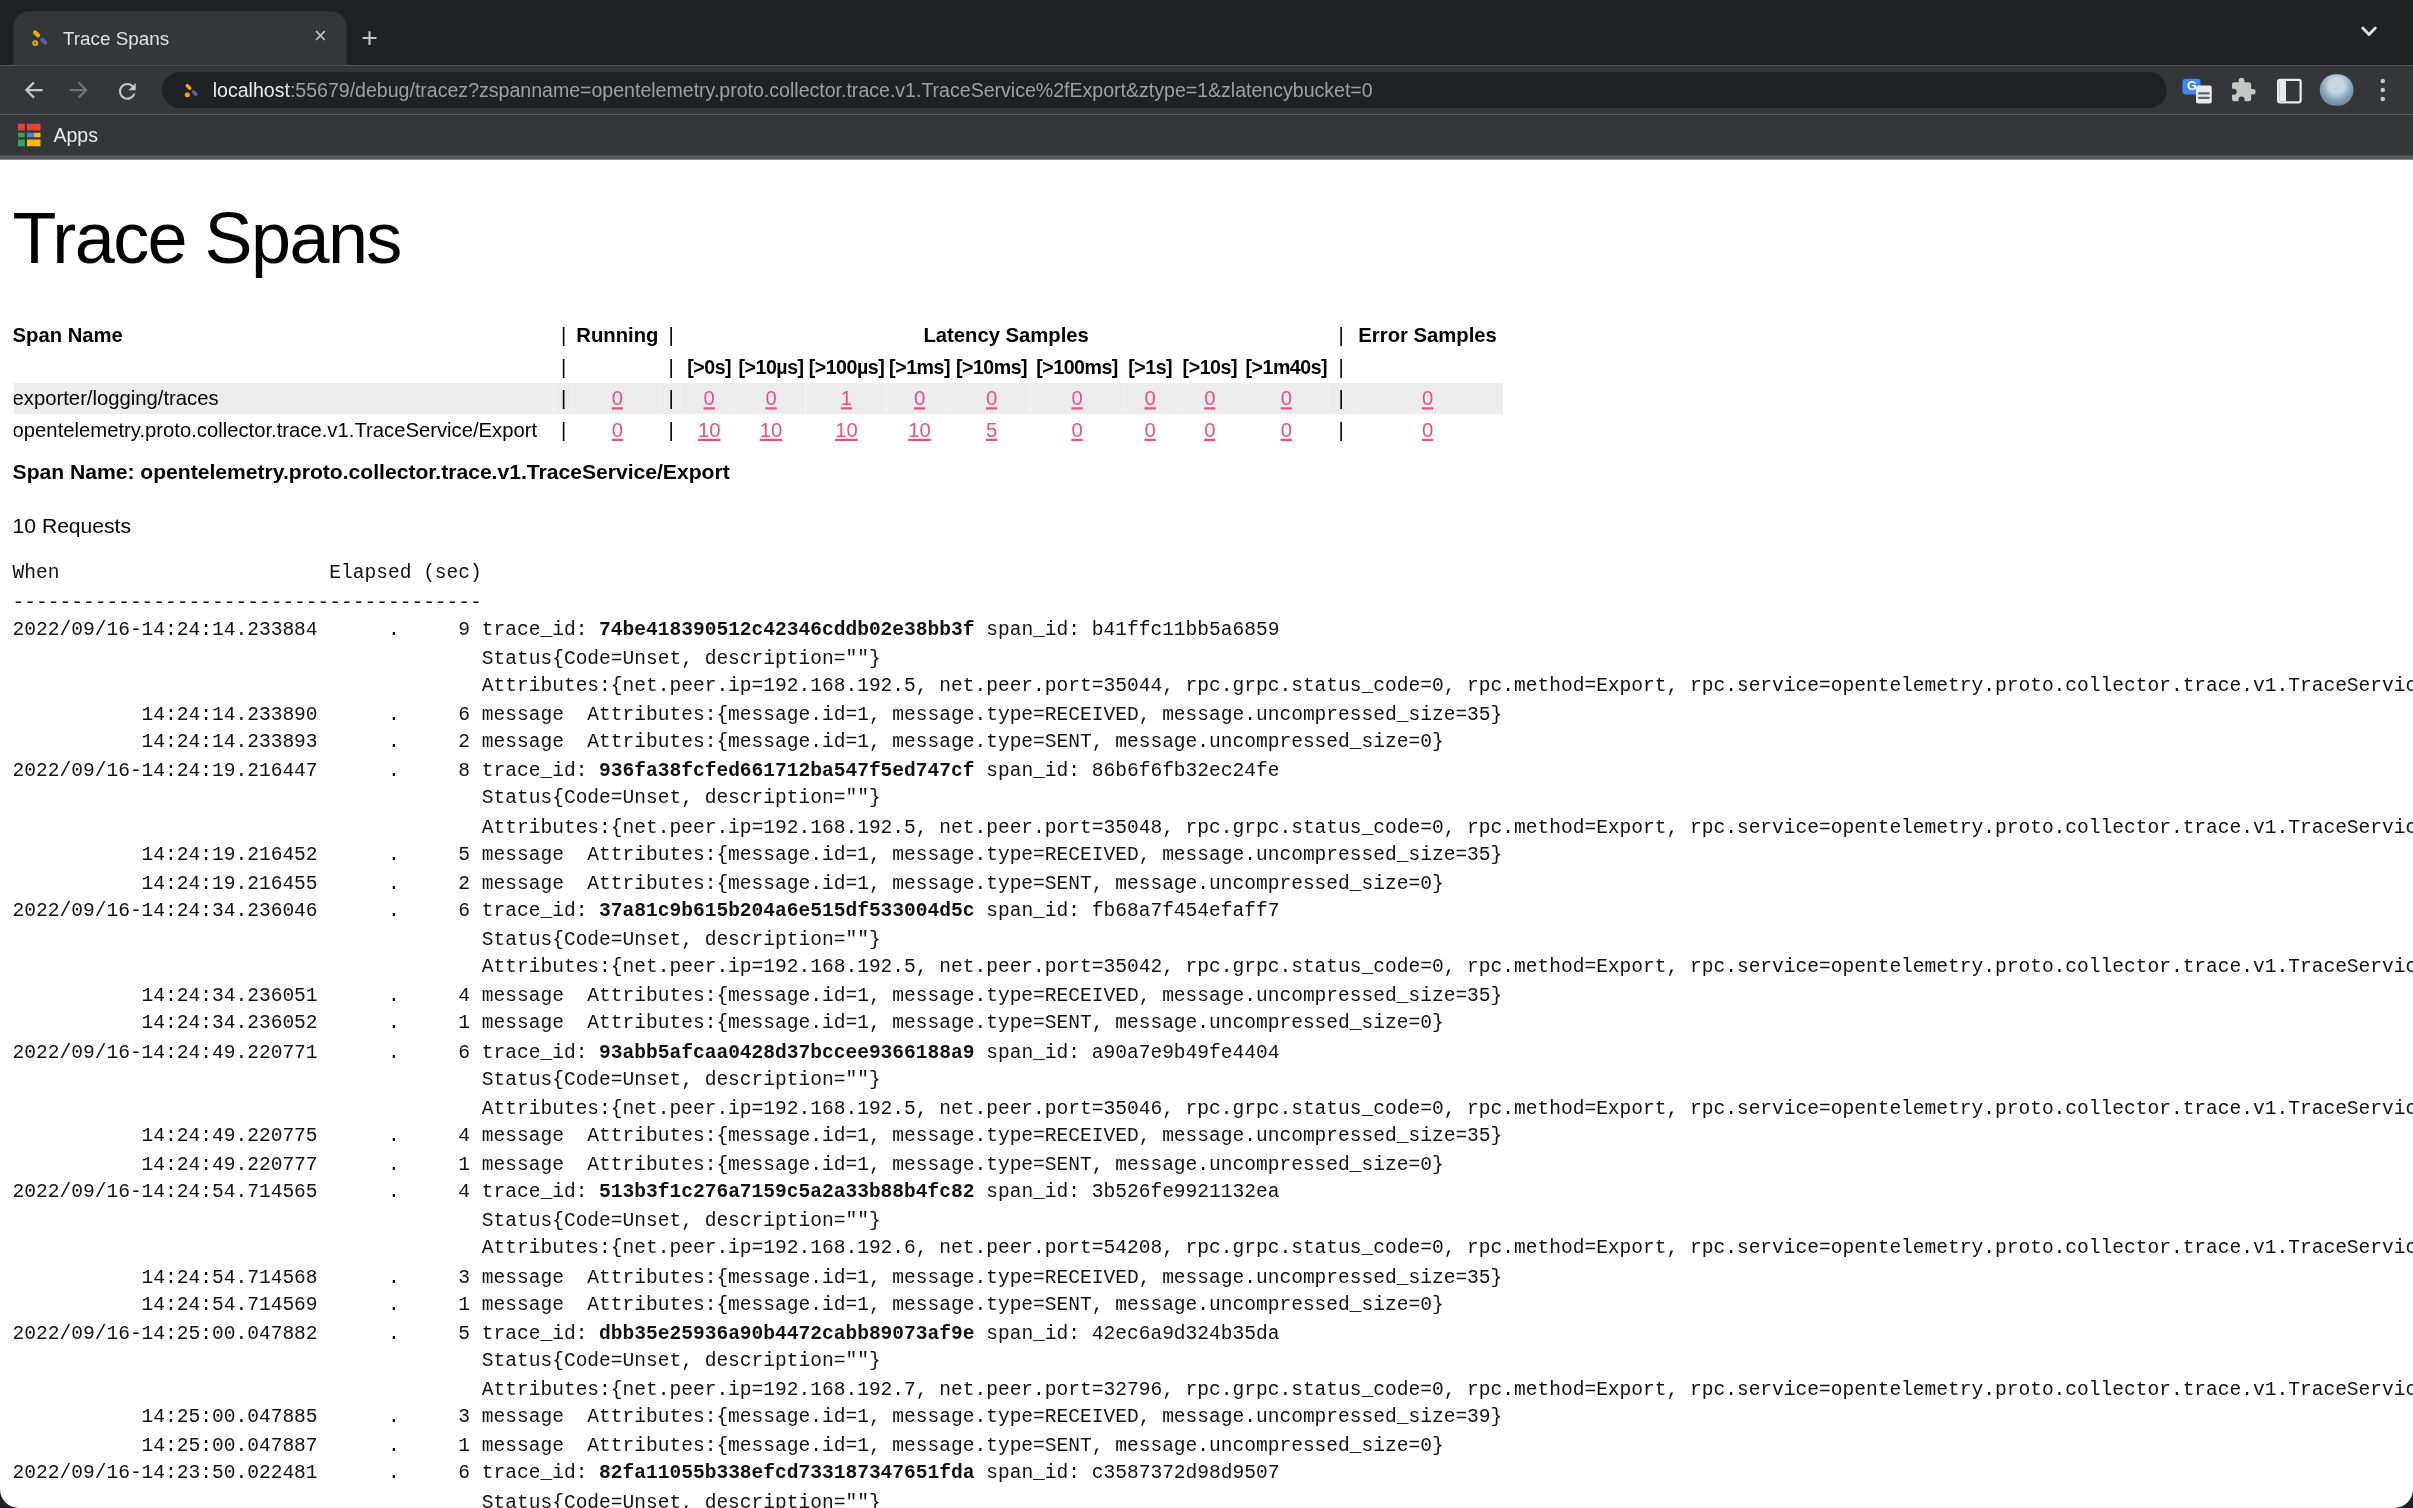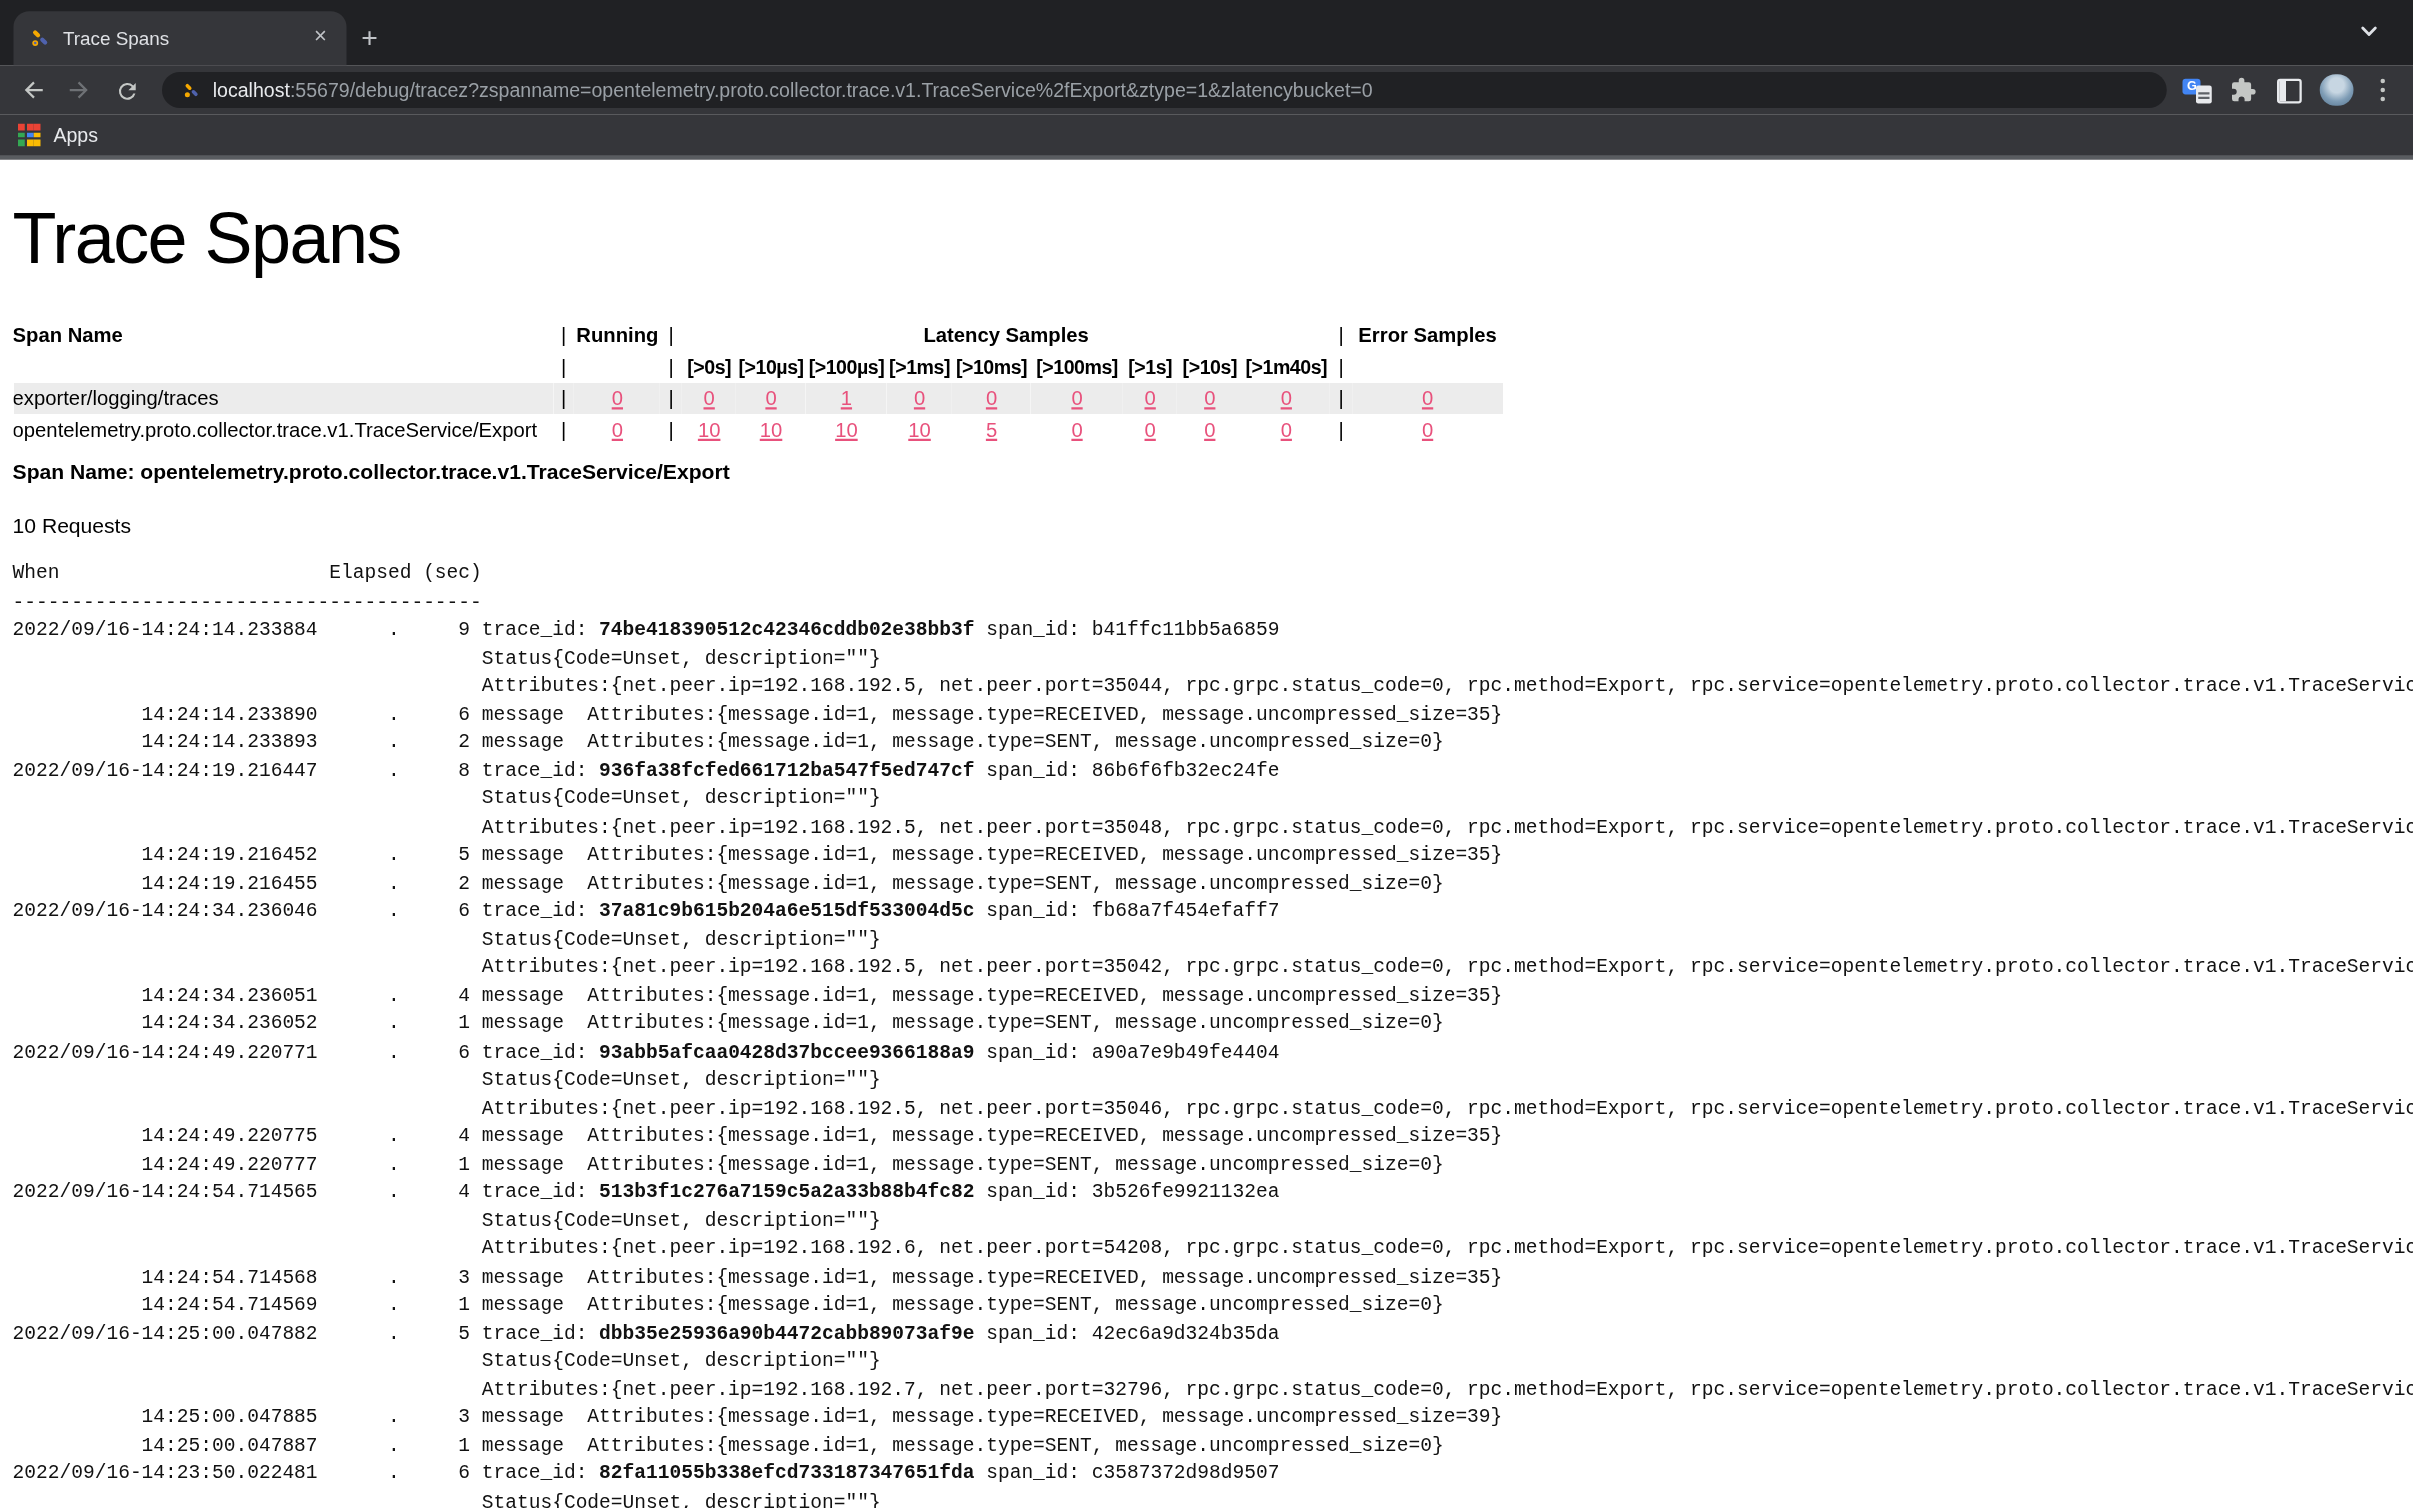--- a/index.html
+++ b/index.html
@@ -1,16 +1,16 @@
 <!DOCTYPE html>
 <html style="font-size:11.2px"><head>
 <meta charset="utf-8">
 <style>
   html,body{margin:0;padding:0;background:#202124;}
-  .stage{position:relative;width:2413px;height:1508px;overflow:hidden;}
+  .stage{position:relative;width:2413px;height:1508px;overflow:hidden;border-radius:19px;}
   .viewport{position:absolute;left:0;top:0;width:1073px;height:670px;
     transform:scale(2.25);transform-origin:0 0;background:#fff;
     font-family:"Liberation Sans",sans-serif;-webkit-font-smoothing:antialiased;}
 
   
   .tabstrip{height:29px;background:#202124;display:flex;align-items:flex-end;position:relative;}
   .tab{width:148px;height:24px;background:#35363a;border-radius:7px 7px 0 0;margin-left:5.6px;
     display:flex;align-items:center;padding:0 5.6px 0 7px;box-sizing:border-box;}
   .tab-title{color:#dfe1e5;font-size:8.4px;flex:1;margin-left:5.6px;white-space:nowrap;overflow:hidden;}
   .tab-close{color:#c0c3c7;font-size:9.8px;line-height:9.8px;width:11.2px;height:11.2px;text-align:center;border-radius:5.6px;}

